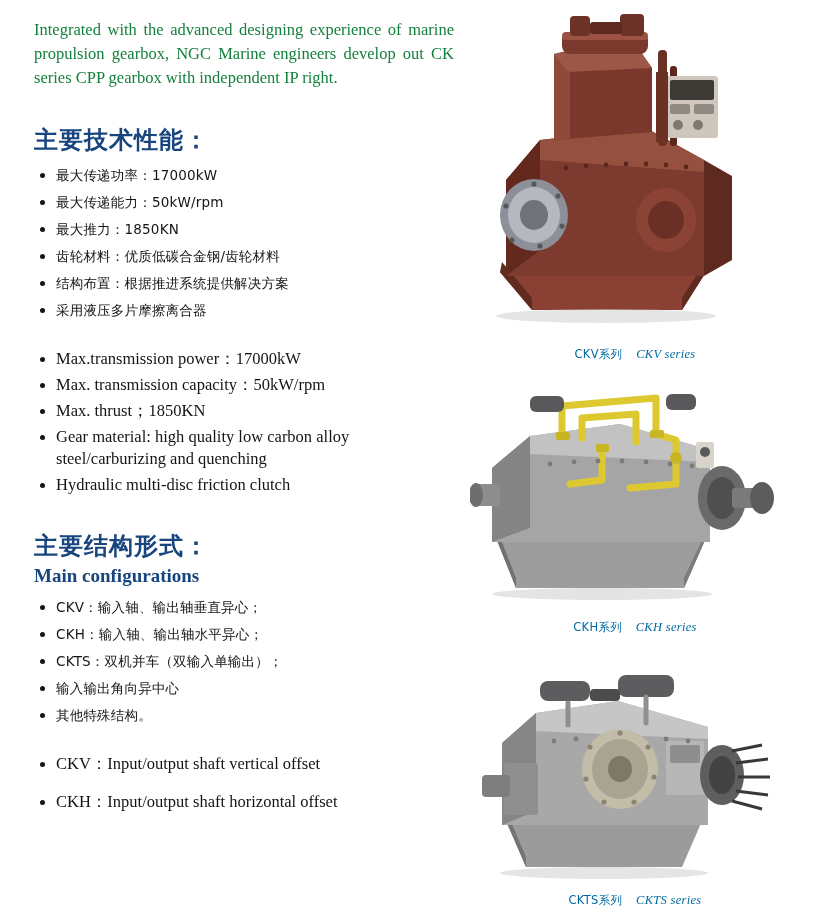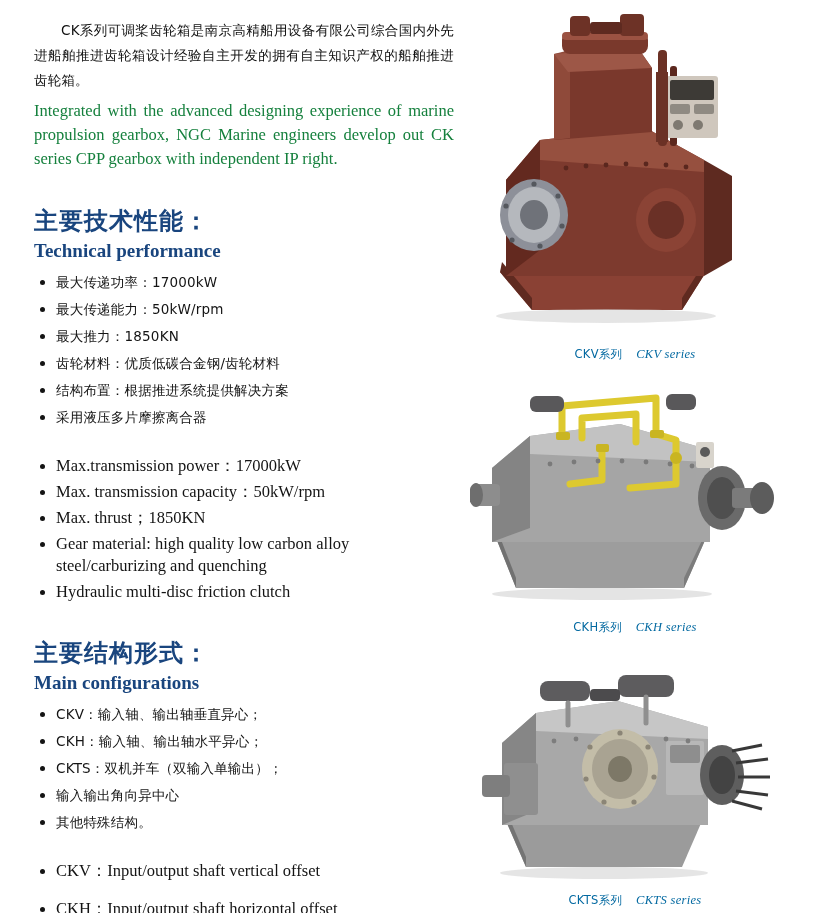--- a/index.html
+++ b/index.html
@@ -149,26 +149,24 @@
   #fig3 .photo { height: 215px; }
 
 </style>
 </head>
 <body>
 
 <div class="page">
 
   <div class="left-col">
 
-    <p class="intro-cn">CK系列可调桨齿轮箱是南京高精船用设备有限公司综合国内外先进船舶推进齿轮箱设计经验自主开发的拥有自主知识产权的船舶推进齿轮箱。</p>
     <p class="intro-en">Integrated with the advanced designing experience of marine propulsion gearbox, NGC Marine engineers develop out CK series CPP gearbox with independent IP right.</p>
 
     <div class="section">
       <h2 class="sec-title-cn">主要技术性能：</h2>
-      <h3 class="sec-title-en">Technical performance</h3>
 
       <ul class="bullets cn-list">
         <li>最大传递功率：17000kW</li>
         <li>最大传递能力：50kW/rpm</li>
         <li>最大推力：1850KN</li>
         <li>齿轮材料：优质低碳合金钢/齿轮材料</li>
         <li>结构布置：根据推进系统提供解决方案</li>
         <li>采用液压多片摩擦离合器</li>
       </ul>
 

